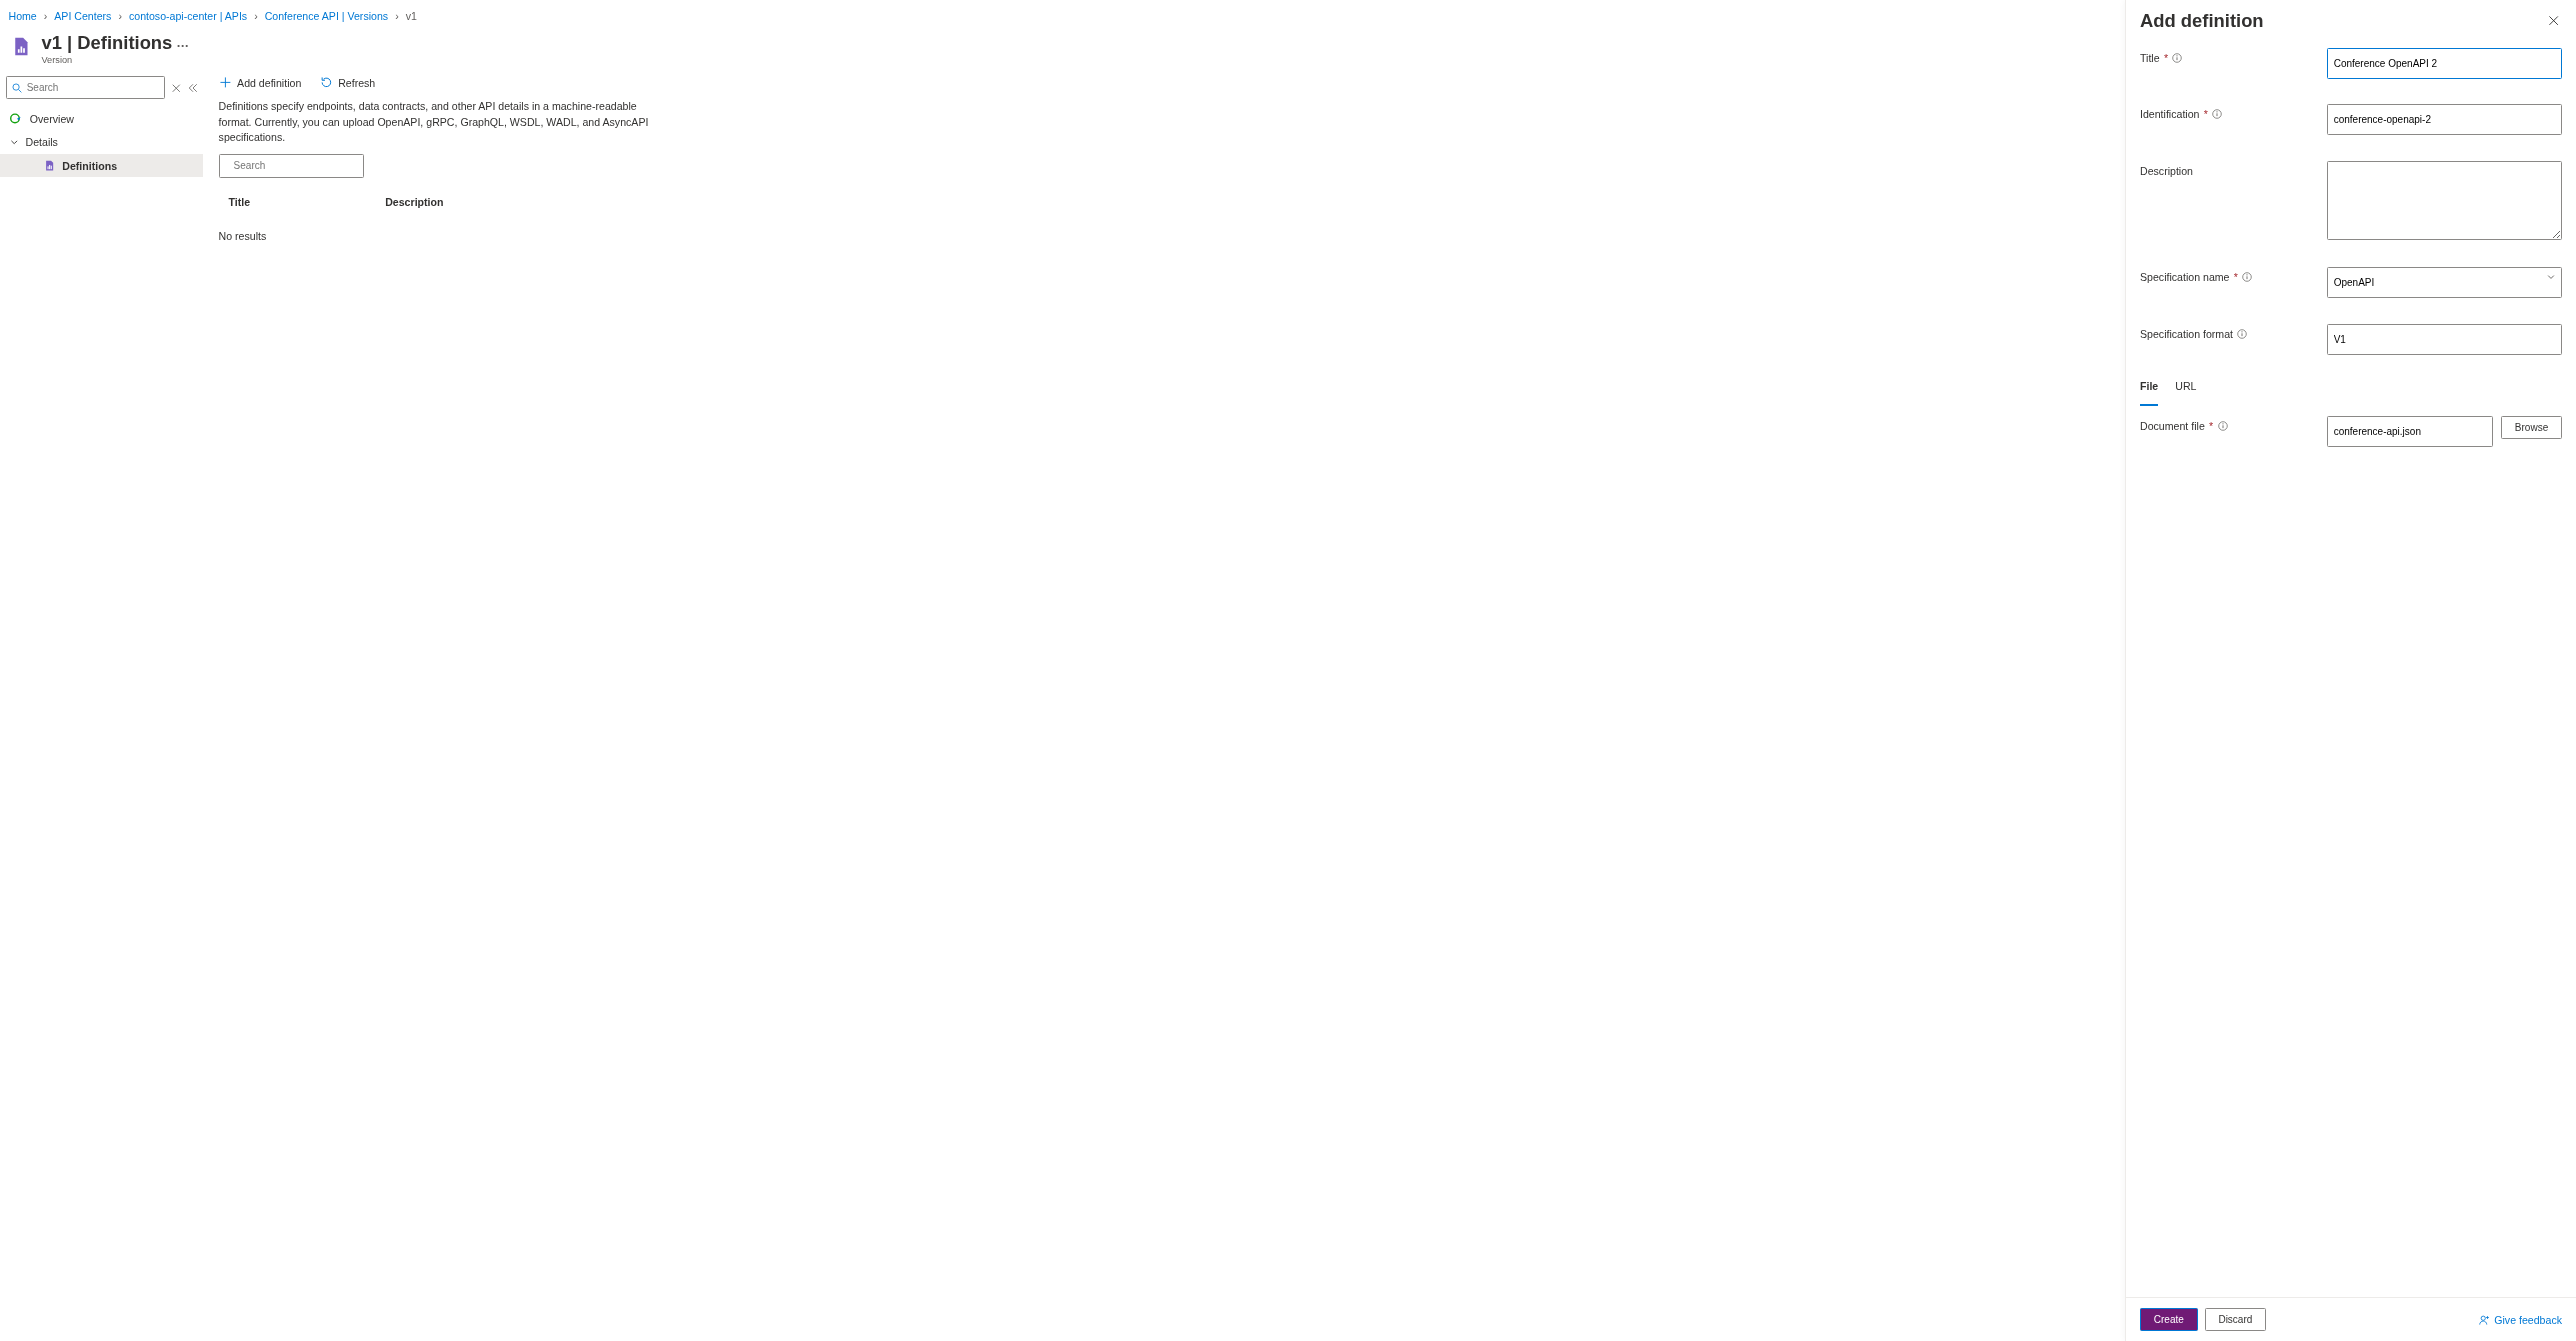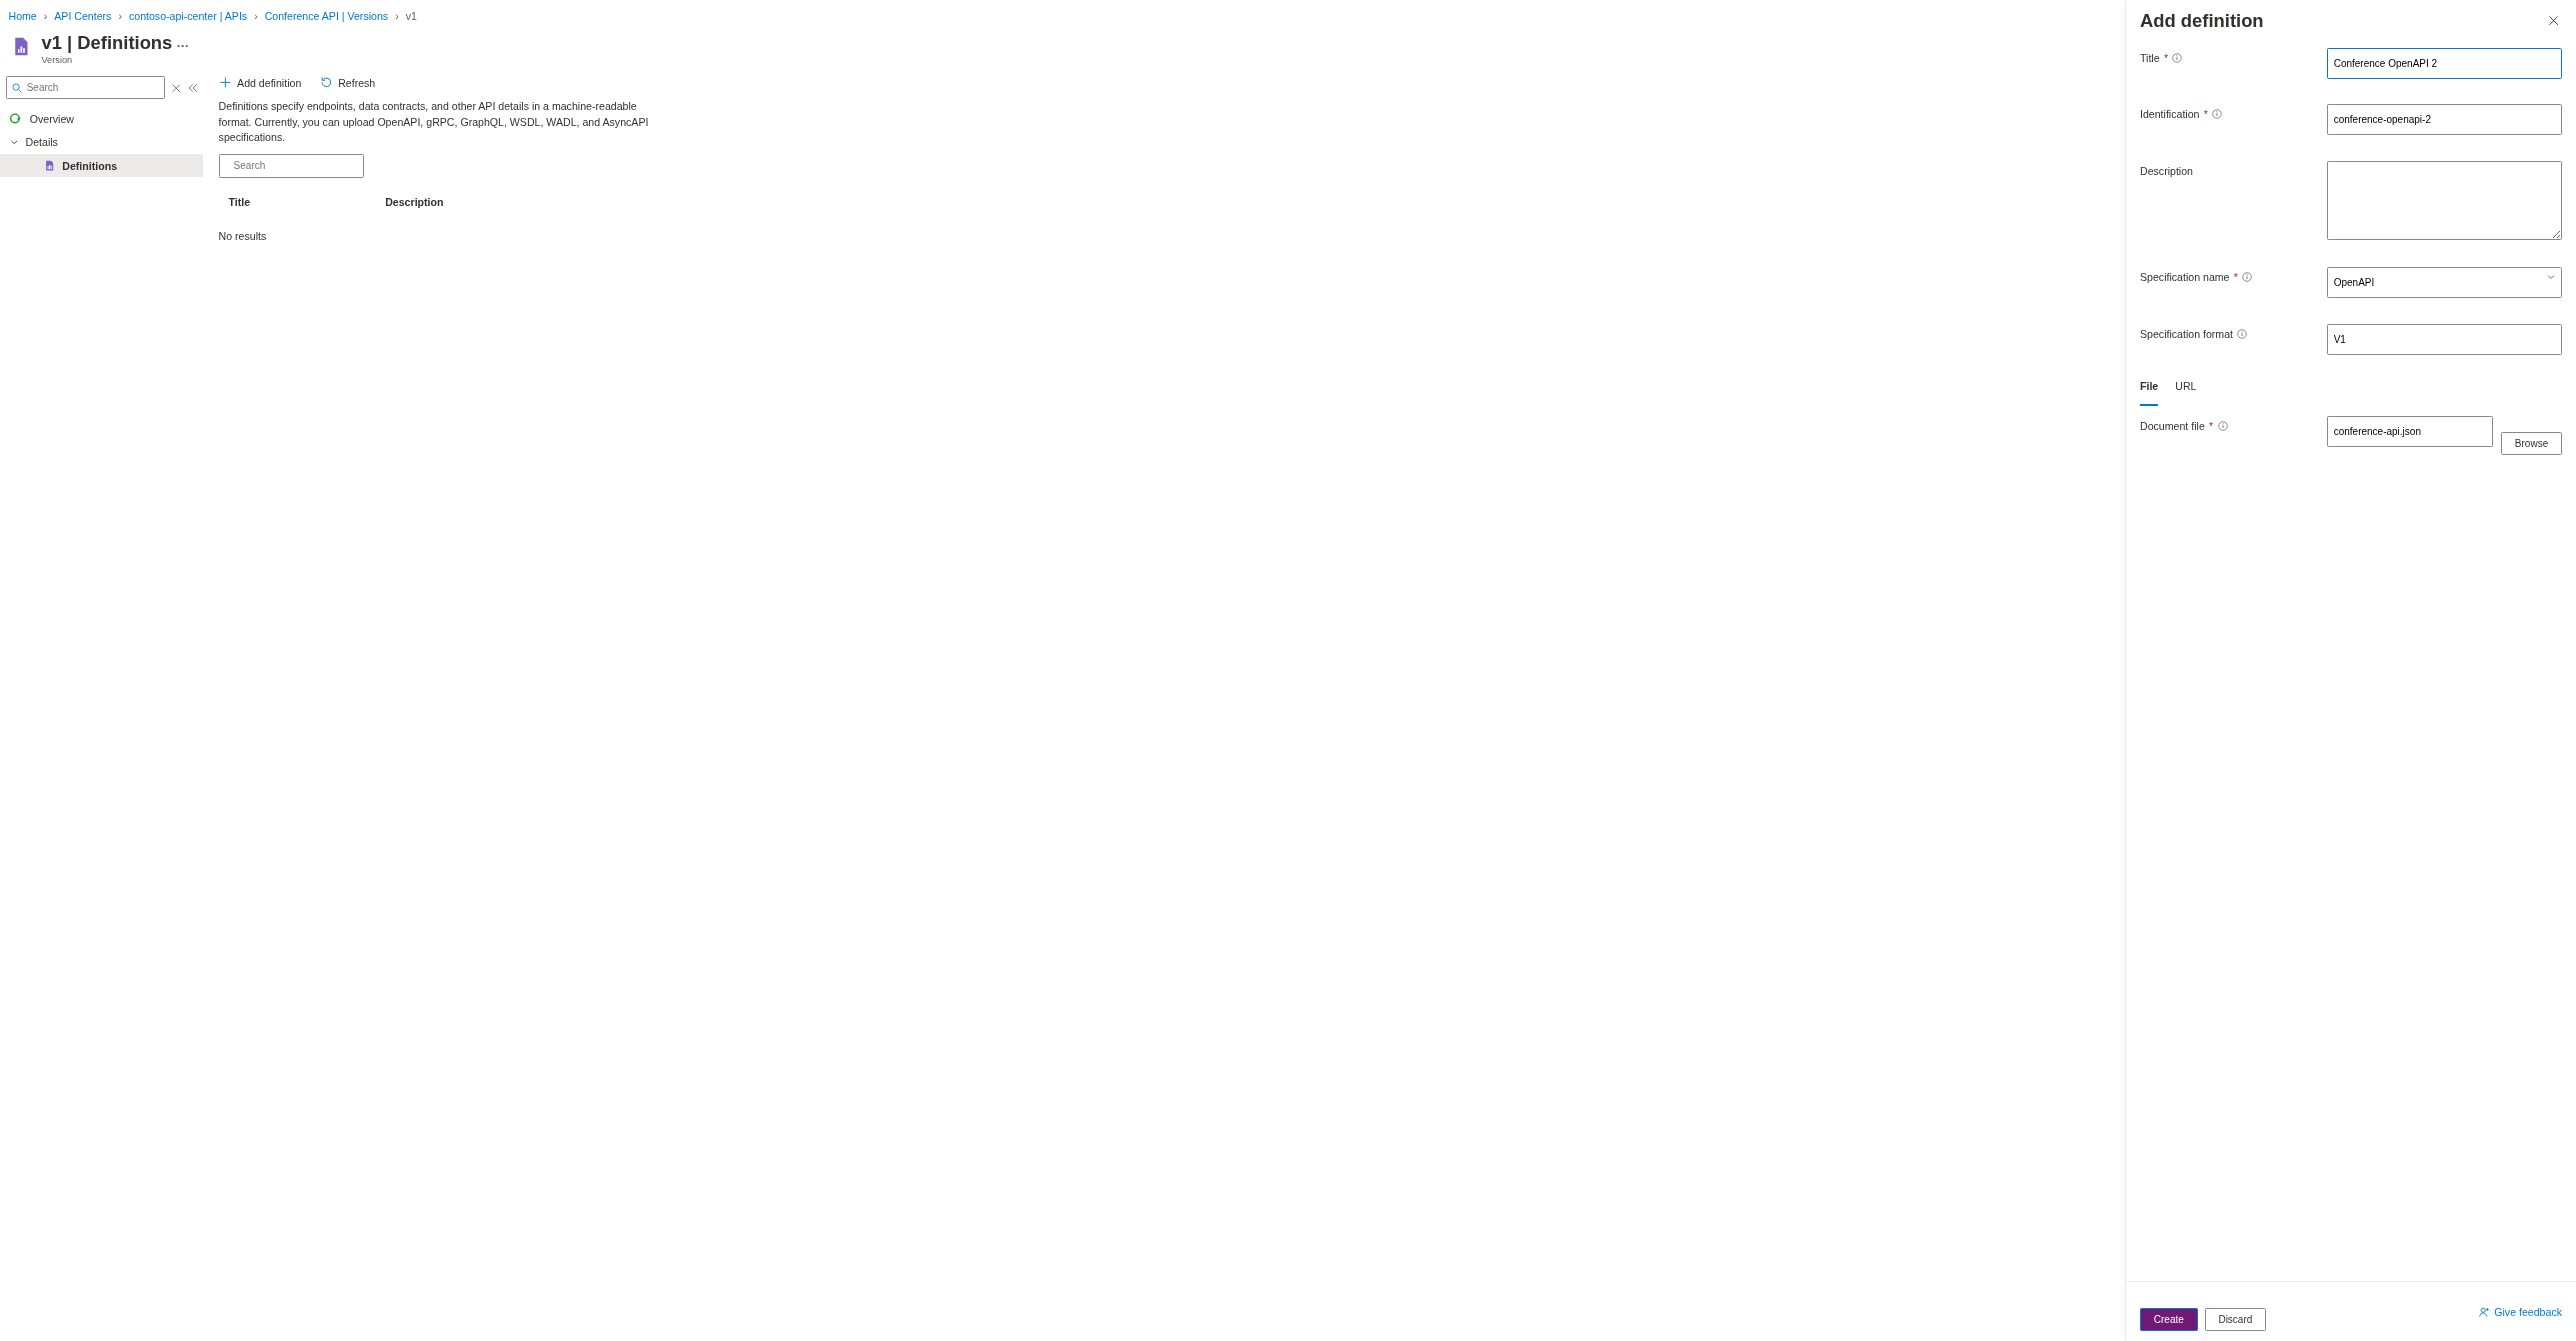--- a/index.html
+++ b/index.html
@@ -64,21 +64,21 @@
     .select-wrap { position: relative; }
     .select-wrap .chev { position: absolute; right: 5.7px; top: 5px; pointer-events: none; }
     .field-row .ctrl { flex: 1; }
 
     .tabs { display: flex; gap: 17px; margin-bottom: 10px; font-size: 10.6px; }
     .tabs .tab { padding-bottom: 12px; cursor: pointer; }
     .tabs .tab.active { font-weight: 600; border-bottom: 2.1px solid #0078d4; }
 
     .file-row { display: flex; gap: 8.5px; }
     .panel-footer { border-top: 0.7px solid #edebe9; padding: 10px 14px; display: flex; align-items: center; gap: 7px; }
-    .btn { height: 23px; padding: 0 12.8px; border-radius: 1.4px; font-size: 10px; cursor: pointer; font-family: inherit; margin-top: 16px; }
+    .btn { height: 23px; padding: 0 12.8px; border-radius: 1.4px; font-size: 10px; cursor: pointer; font-family: inherit; }
     .btn.primary { background: #701a75; border: 0.7px solid #0078d4; color: #fff; }
     .btn.secondary { background: #fff; border: 0.7px solid #8a8886; color: #323130; }
     .feedback { margin-left: auto; display: flex; align-items: center; gap: 4.3px; color: #0078d4; cursor: pointer; font-size: 10.6px;}
   </style>
 </head>
 <body>
 
 <nav class="breadcrumbs">
   <a href="#">Home</a>
   <span class="sep">›</span>

